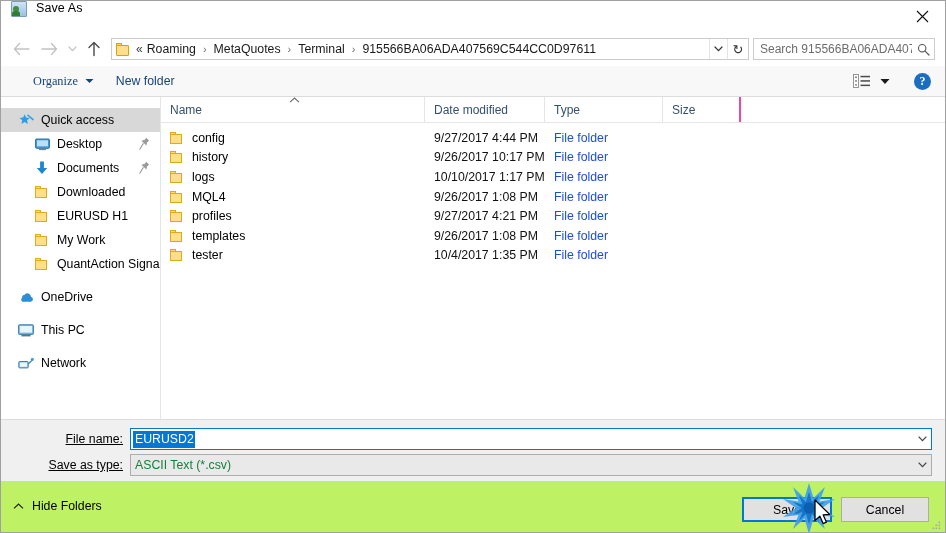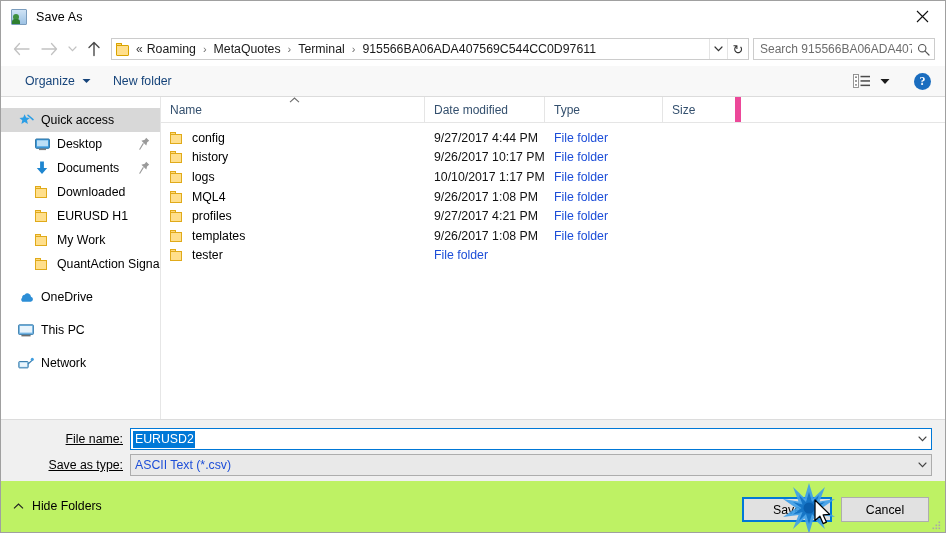--- a/index.html
+++ b/index.html
@@ -16,21 +16,21 @@
     border: 1px solid #a0a0a0;
     box-sizing: border-box;
     overflow: hidden;
   }
 
   
   #titlebar {
     position: absolute; left: 0; top: 0;
     width: 100%; height: 31px;
     background: #ffffff;
-    display: flex; align-items: center;
+    display: flex; align-items: flex-start;
   }
   #title-icon {
     width: 16px; height: 16px; margin-left: 10px;
     position: relative; flex: none;
     background: linear-gradient(#cfe3f5, #9dc2e4);
     border: 1px solid #7a9cbd; box-sizing: border-box;
     border-radius: 1px;
   }
   #title-icon::before {
     content: ""; position: absolute; left: 1px; top: 4px;
@@ -130,21 +130,21 @@
     background: #f8f8f8;
     border-bottom: 1px solid #dcdcdc;
     display: flex; align-items: center;
     box-sizing: border-box;
   }
   .cmd {
     font-size: 12.3px; color: #16447a;
     display: flex; align-items: center; height: 24px;
     padding: 0 8px; margin-left: 6px;
   }
-  #cmd-organize { margin-left: 16px; }
+  #cmd-organize { margin-left: 24px; font-family: Liberation Serif, serif; }
   .cmd-caret { margin-left: 7px; }
   #cmd-right {
     margin-left: auto; display: flex; align-items: center; height: 100%;
   }
   #view-icon-wrap { display: flex; align-items: center; padding: 0 4px; }
   #layout-icon { width: 18px; height: 14px; position: relative; }
   #view-caret { margin-left: 9px; }
   #help-btn {
     width: 17px; height: 17px; border-radius: 50%;
     background: #1a6dbf; margin-left: 20px; margin-right: 14px;
@@ -211,21 +211,21 @@
     position: relative;
     box-sizing: border-box;
   }
   .col {
     font-size: 12px; color: #34506e;
     height: 25px; display: flex; align-items: center;
     box-sizing: border-box; padding-left: 9px;
     border-right: 1px solid #e5e5e5;
     position: relative;
   }
-  .col:last-child { border-right: 6px solid #ec4899; }
+  .col:last-child { border-right: 2px solid #ec4899; }
   #col-name  { width: 264px; }
   #col-date  { width: 120px; }
   #col-type  { width: 118px; }
   #col-size  { width: 78px; }
   #sort-caret {
     position: absolute; left: 128px; top: 0px;
   }
   .row {
     height: 19.6px; display: flex; align-items: center;
     font-size: 12.3px; color: #000;
@@ -267,21 +267,21 @@
   #filename-caret-btn {
     position: absolute; right: 0; top: 0; width: 18px; height: 20px;
     display: flex; align-items: center; justify-content: center;
   }
   #filetype-select {
     flex: 1 1 auto; margin-right: 13px; height: 22px;
     border: 1px solid #adadad; background: #e9e9e9;
     display: flex; align-items: center; box-sizing: border-box;
     position: relative;
   }
-  #filetype-value { font-size: 12.3px; color: #1d4ed8; margin-left: 4px; }
+  #filetype-value { font-size: 12.3px; color: #15803d; margin-left: 4px; }
   #filetype-caret-btn {
     position: absolute; right: 0; top: 0; width: 18px; height: 20px;
     display: flex; align-items: center; justify-content: center;
   }
 
   
   #footer {
     position: absolute; left: 0; top: 480px;
     width: 100%; height: 53px;
     background: #bef264;
@@ -653,20 +653,21 @@
         </div>
 
         <div class="row">
           <div class="cell cell-name">
             <span class="folder-ico">
                 <span class="tabpart"></span>
                 <span class="bodypart"></span>
               </span>
             <span>tester</span>
           </div>
+          <div class="cell cell-date">10/4/2017 1:35 PM</div>
           <div class="cell cell-type">File folder</div>
           <div class="cell cell-size"></div>
         </div>
 
       </div>
     </div>
   </div>
 
   <div id="fields">
 

